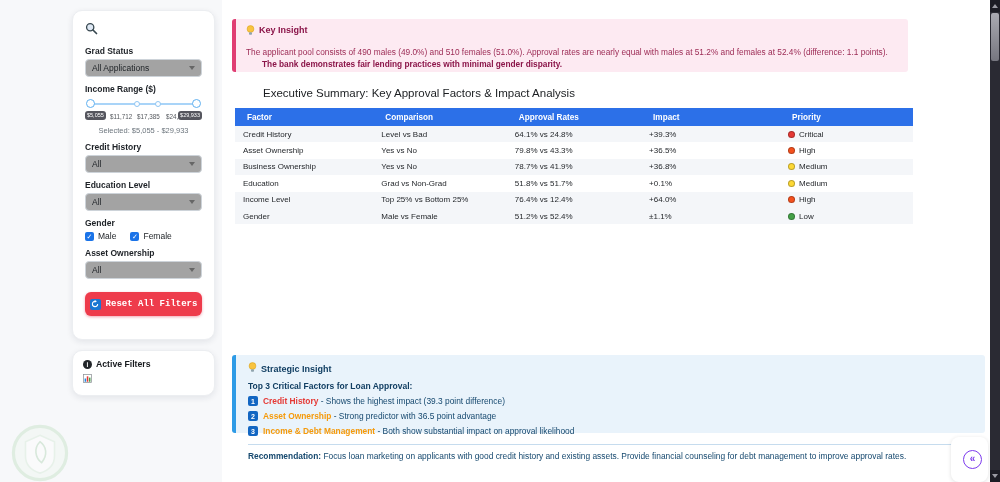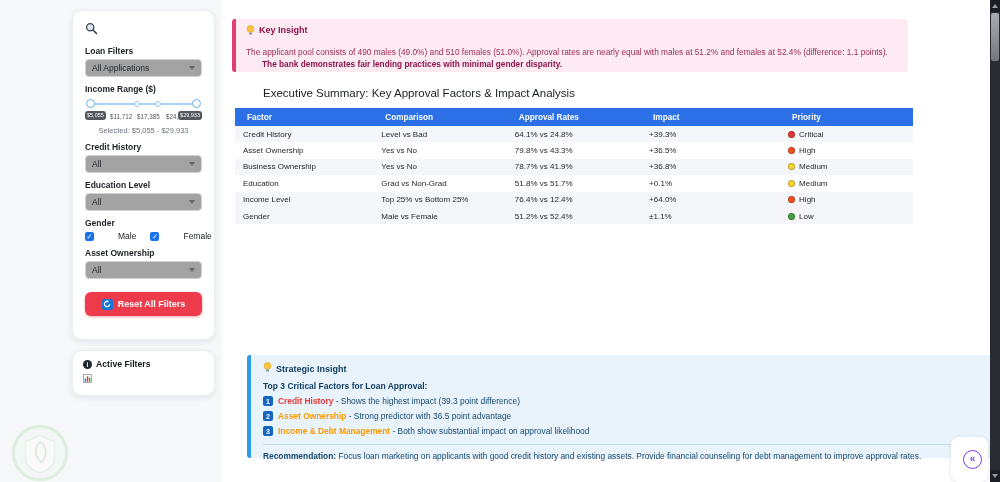--- a/index.html
+++ b/index.html
@@ -28,26 +28,26 @@
   .tickdot { position:absolute; top:3px; width:6px; height:6px; background:#fdfeff; border:1px solid #90c6f3; border-radius:50%; }
   .slider-labels { position:relative; height:11px; margin-top:1px; }
   .val-badge { position:absolute; top:0; background:#55565e; color:#fff; font-size:5.5px; padding:1.5px 2px; border-radius:3px; line-height:1; }
   .tick-label { position:absolute; top:2px; font-size:6.3px; color:#55595e; }
   .selected-line { text-align:center; font-size:7.5px; color:#6c757d; margin-top:4px; }
 
   
   .check-row { display:flex; gap:14px; margin-top:2px; }
   .check-item { display:flex; align-items:center; gap:4px; cursor:pointer; }
   .checkbox { width:9px; height:9px; background:#1a73e8; border-radius:2px; color:#fff; font-size:7px; line-height:9px; text-align:center; }
-  .check-label { font-size:8.5px; color:#212529;margin-left:20px; }
+  .check-label { font-size:8.5px; color:#212529; }
 
   
   .reset-btn { margin-top:13px; width:100%; height:24px; background:#ee3b4b; border:none; border-radius:6px;
                color:#fff; font-weight:bold; font-size:9px; display:flex; align-items:center; justify-content:center; gap:5px;
-               cursor:pointer; box-shadow:0 1px 3px rgba(220,30,60,.4); font-family:Liberation Sans, sans-serif;}
+               cursor:pointer; box-shadow:0 1px 3px rgba(220,30,60,.4); font-family:Liberation Mono, monospace;}
   .refresh-chip { width:11px; height:11px; background:#1976d2; border-radius:2px; display:flex; align-items:center; justify-content:center; }
 
   
   .active-title { display:flex; align-items:center; gap:4px; font-size:8.7px; font-weight:bold; color:#16191d; }
   .info-circle { width:9px; height:9px; background:#212529; color:#fff; border-radius:50%; font-size:6.5px; line-height:9px; text-align:center; font-weight:bold; }
   .active-status { display:flex; align-items:center; gap:4px; font-size:8px; color:#495057; margin-top:5px; }
 
   
   #key-insight { position:absolute; left:232px; top:19px; width:676px; height:53px; background:#fdeaf2;
                  border-left:4px solid #e03e73; border-radius:3px; padding:6px 10px; }
@@ -62,21 +62,21 @@
   #summary-table td { height:16.4px; padding:0 8px; color:#25282c; }
   #summary-table tr.alt td { background:#f4f6f9; }
   #summary-table th:nth-child(1), #summary-table td:nth-child(1){ width:20.4%; }
   #summary-table th:nth-child(2), #summary-table td:nth-child(2){ width:19.7%; }
   #summary-table th:nth-child(3), #summary-table td:nth-child(3){ width:19.8%; }
   #summary-table th:nth-child(4), #summary-table td:nth-child(4){ width:20.5%; }
   #summary-table th:nth-child(5), #summary-table td:nth-child(5){ width:19.6%; }
   .dot { display:inline-block; width:7px; height:7px; border-radius:50%; margin-right:4px; vertical-align:-1px; border:1px solid rgba(0,0,0,.25); }
 
   
-  #strategic { position:absolute; left:247px; top:355px; width:753px; height:103px; background:#e9f3fb;
+  #strategic { position:absolute; left:232px; top:355px; width:753px; height:78px; background:#e9f3fb;
                border-left:4px solid #2e9be6; border-radius:3px; padding:7px 12px; color:#15486e; }
   .si-title { display:flex; align-items:center; gap:4px; font-size:9px; font-weight:bold; color:#123f63; }
   .si-heading { font-size:8.5px; font-weight:bold; margin-top:6px; color:#123f63; }
   .si-item { display:flex; align-items:center; gap:5px; margin-top:5px; font-size:8.4px; }
   .num-chip { width:10px; height:10px; background:#1266c2; color:#fff; border-radius:2px; font-size:7px; font-weight:bold;
               display:flex; align-items:center; justify-content:center; flex:none; }
   .crit-name { font-weight:bold; }
   .si-divider { border:none; border-top:1px solid #c6dcEE; margin:8px 0 6px; }
   .si-reco { font-size:8.4px; color:#15486e; }
 
@@ -106,21 +106,21 @@
   <div class="card" id="filters-card">
     <div class="side-title">
       <span>
         <svg width="13" height="13" viewBox="0 0 14 14">
             <circle cx="5.6" cy="5.6" r="3.9" fill="#dfe9f5" stroke="#37474f" stroke-width="1.4"></circle>
             <line x1="8.6" y1="8.6" x2="12.4" y2="12.4" stroke="#37474f" stroke-width="1.8" stroke-linecap="round"></line>
           </svg>
       </span>
     </div>
 
-    <div class="flabel">Loan Filters</div>
+    <div class="flabel">Grad Status</div>
     <div class="select">
       <span>All Applications</span>
       <span class="caret"></span>
     </div>
 
     <div class="flabel">Income Range ($)</div>
     <div class="slider-wrap">
       <div class="track"></div>
       <div class="thumb" style="left:0;"></div>
 

